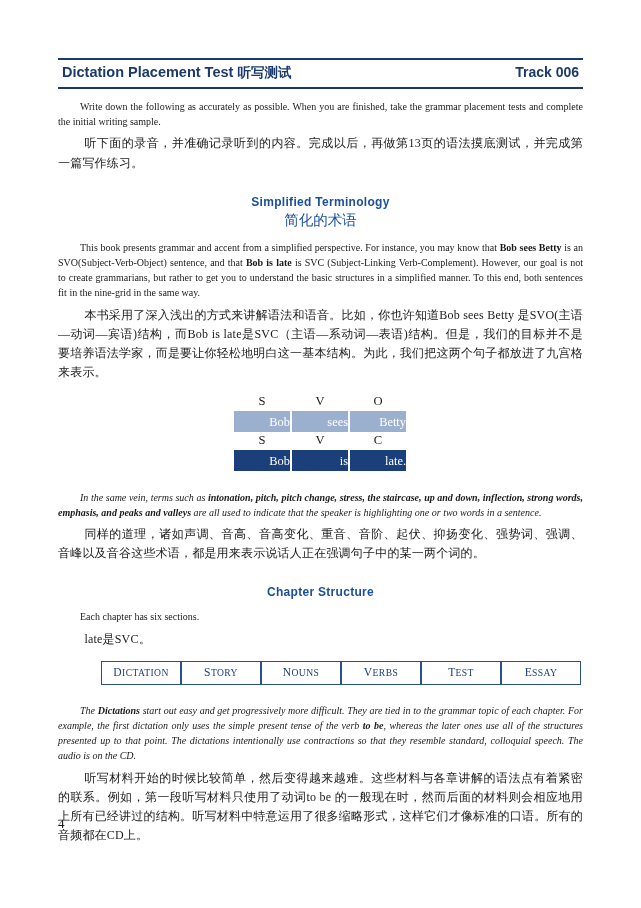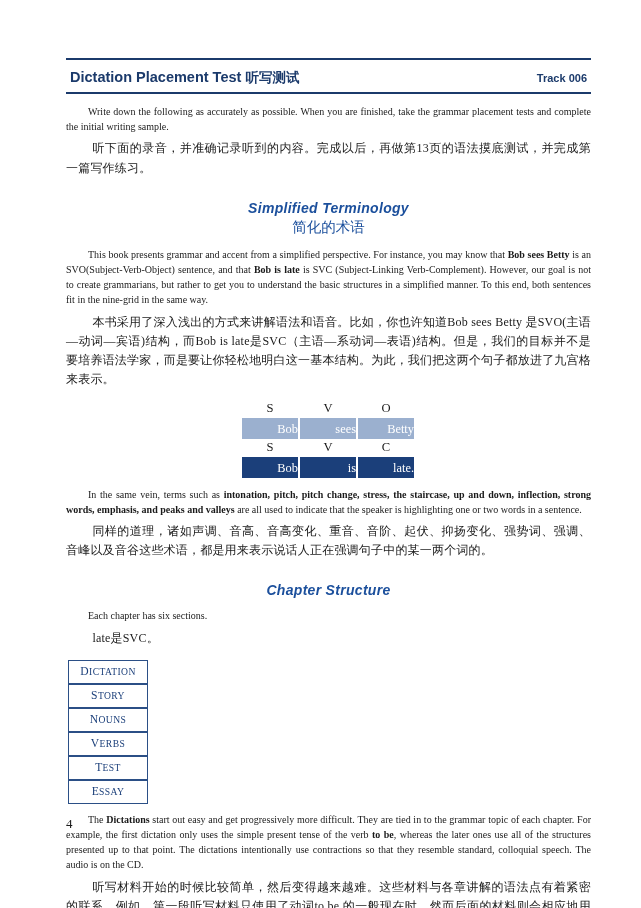--- a/index.html
+++ b/index.html
@@ -15,21 +15,21 @@
   }
   .page {
     position: relative;
     width: 641px;
     height: 908px;
     background: #ffffff;
     box-sizing: border-box;
   }
   .page-inner {
     position: absolute;
-    left: 66px;
+    left: 58px;
     top: 20px;
     width: 525px;
     height: 860px;
   }
   
   .header {
     position: relative;
     border-top: 2px solid #1b3a6b;
     border-bottom: 2px solid #1b3a6b;
     padding: 4px 4px 5px 4px;
@@ -45,23 +45,22 @@
     color: #1b3a6b;
     letter-spacing: 0px;
   }
   .header-title .cn {
     font-family: "DejaVu Sans", sans-serif;
     font-size: 13.5px;
   }
   .header-track {
     font-family: "Liberation Sans", sans-serif;
     font-weight: bold;
-    font-size: 11px;
+    font-size: 14px;
     color: #1b3a6b;
-    margin-top: 8px;
   }
   
   p {
     margin: 0;
     font-size: 10px;
     line-height: 1.52;
     color: #1a1a1a;
     text-align: justify;
   }
   p.en {
@@ -69,32 +68,31 @@
   }
   p.cn {
     font-family: Liberation Serif, serif;
     font-size: 12px;
     line-height: 1.6;
     letter-spacing: 0.2px;
   }
   .indent { text-indent: 2.2em; }
   .gap-s { margin-top: 5px; }
   .gap-m { margin-top: 10px; }
-  .gap-l { margin-top: 8px; }
+  .gap-l { margin-top: 18px; font-style: italic; }
   b { font-weight: bold; }
   
   .sec-head {
     text-align: center;
     margin-top: 22px;
   }
   .sec-head .en {
     font-family: "Liberation Sans", sans-serif;
     font-weight: bold;
-    font-style: italic;
-    font-size: 14px;
+    font-size: 12px;
     color: #1b4f9c;
     letter-spacing: 0.3px;
   }
   .sec-head .cn {
     font-family: "DejaVu Sans", sans-serif;
     font-weight: normal;
     font-size: 14.5px;
     color: #1b4f9c;
     margin-top: 2px;
   }
@@ -127,21 +125,20 @@
     border: 1px solid #ffffff;
     box-sizing: border-box;
   }
   .cell.light { background: #9bb0cf; }
   .cell.dark  { background: #1b3f7a; }
   
   .sections {
     display: flex;
     justify-content: flex-end;
     margin: 12px 2px 0 2px;
-    flex-direction: column;
   }
   .sec-btn {
     border: 1px solid #2b4f86;
     color: #1b3f7a;
     font-family: "Liberation Serif", serif;
     font-size: 11.6px;
     padding: 4px 0 5px 0;
     width: 78px;
     text-align: center;
     letter-spacing: 0.4px;

